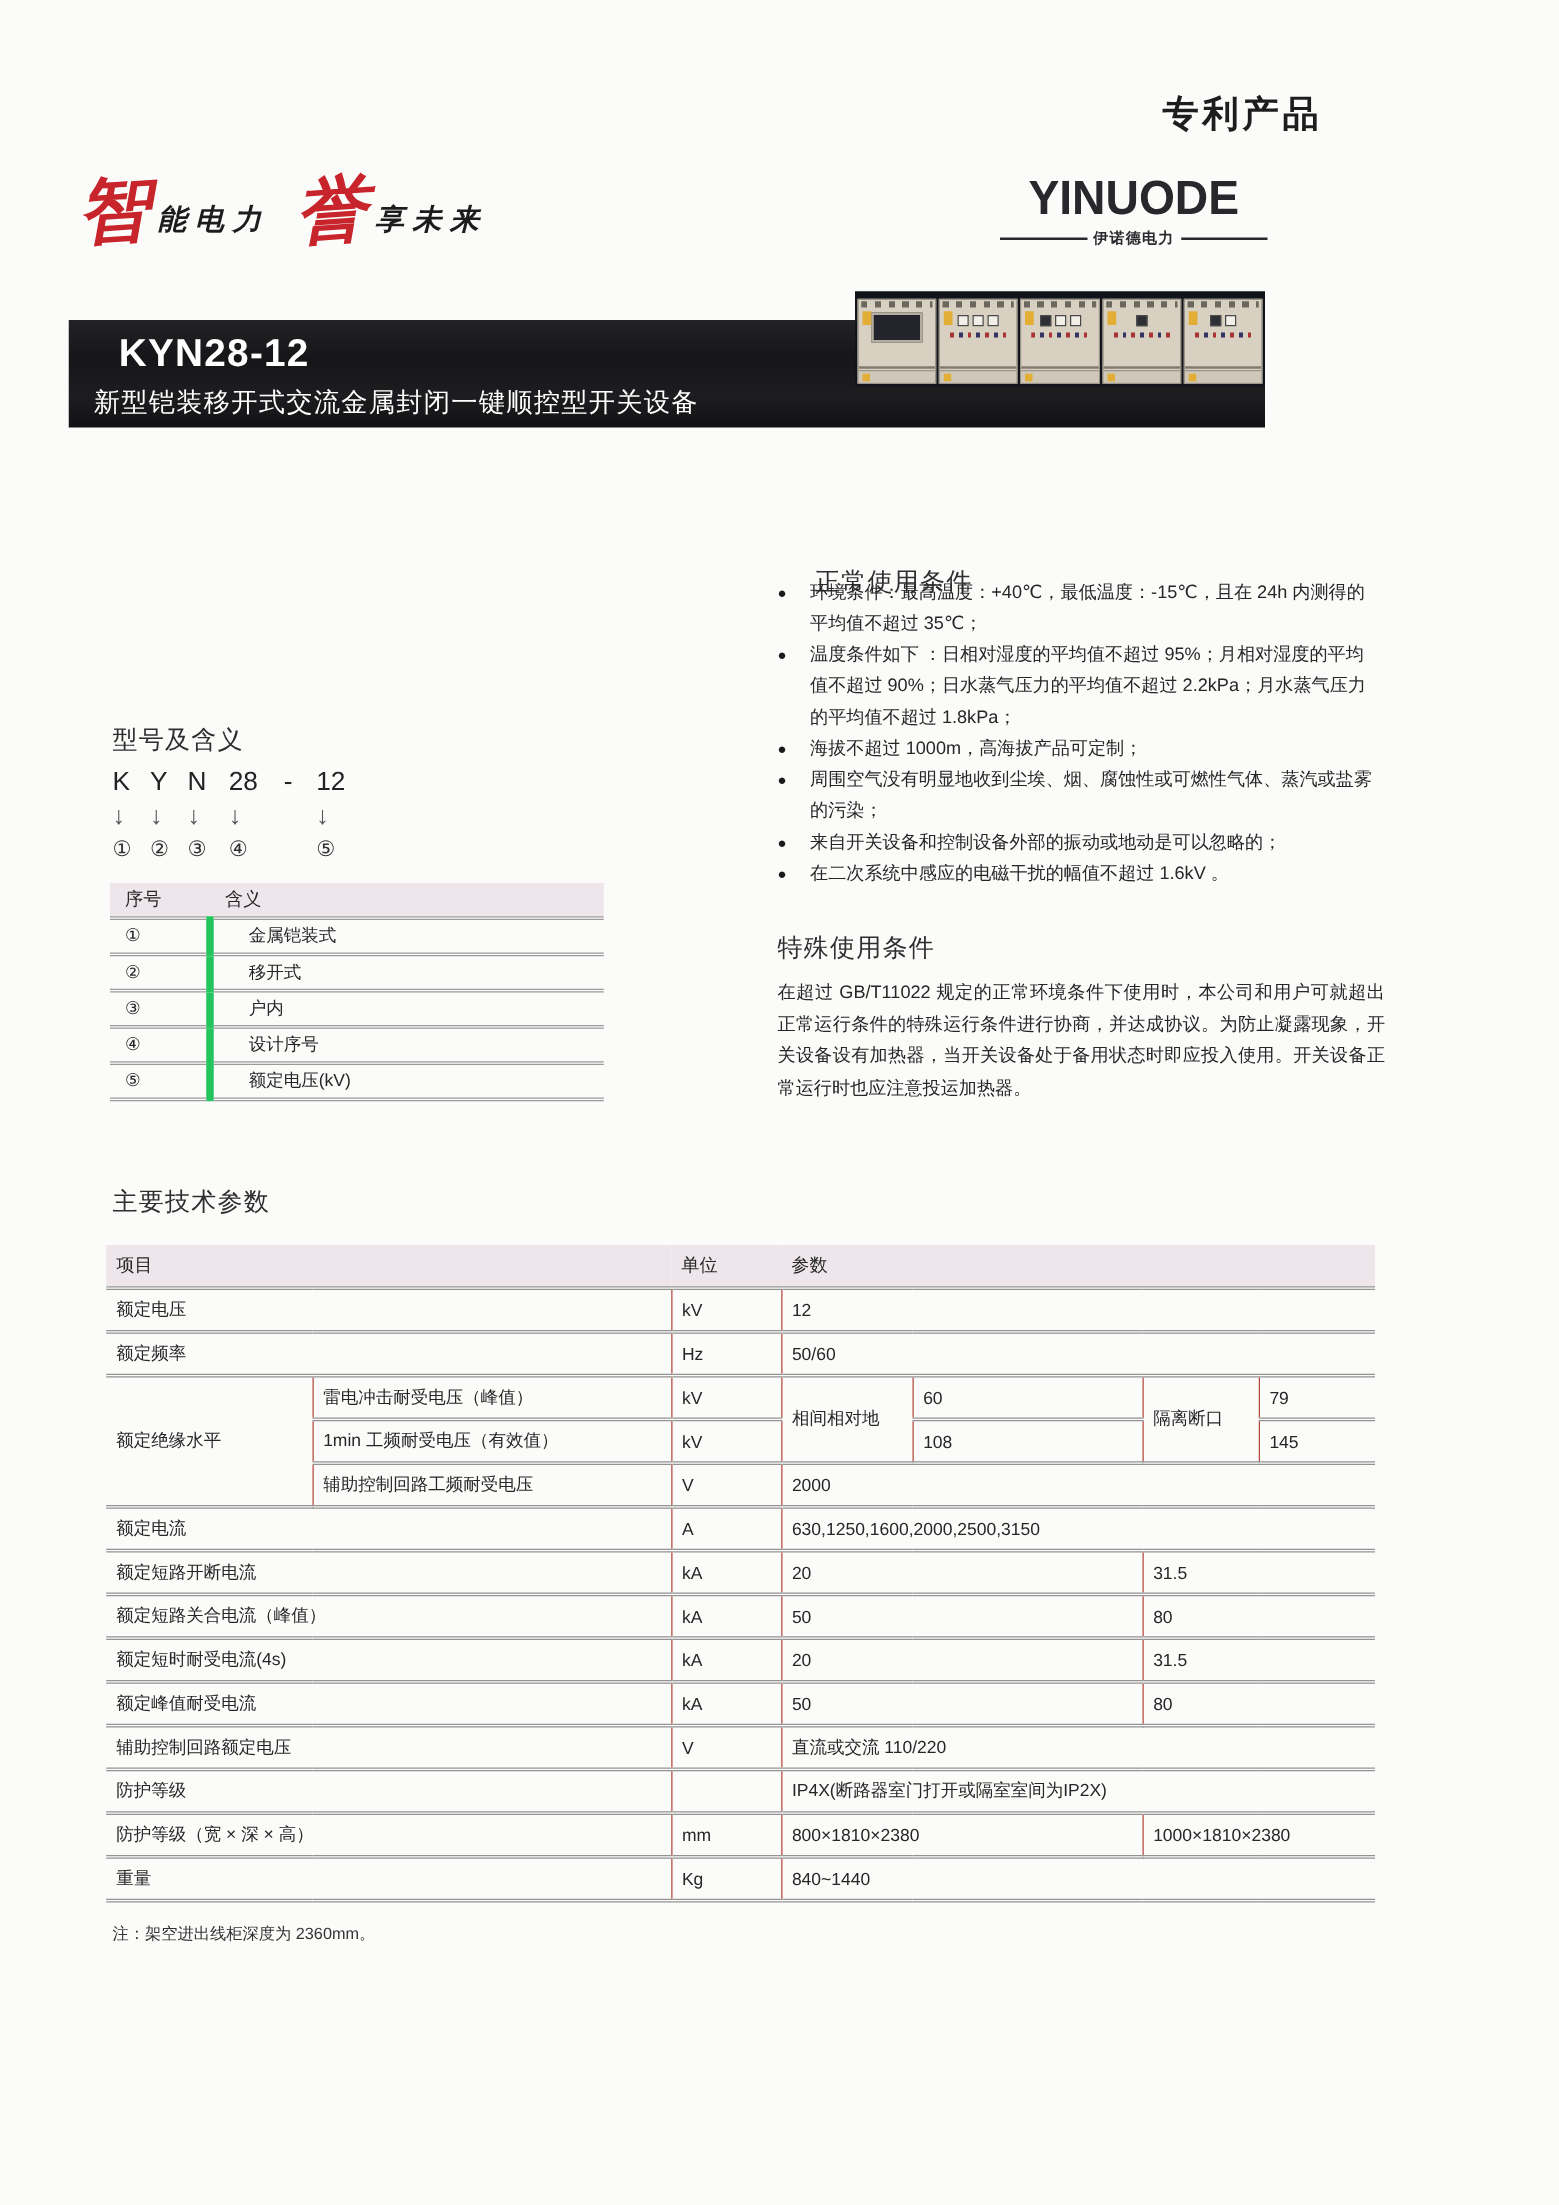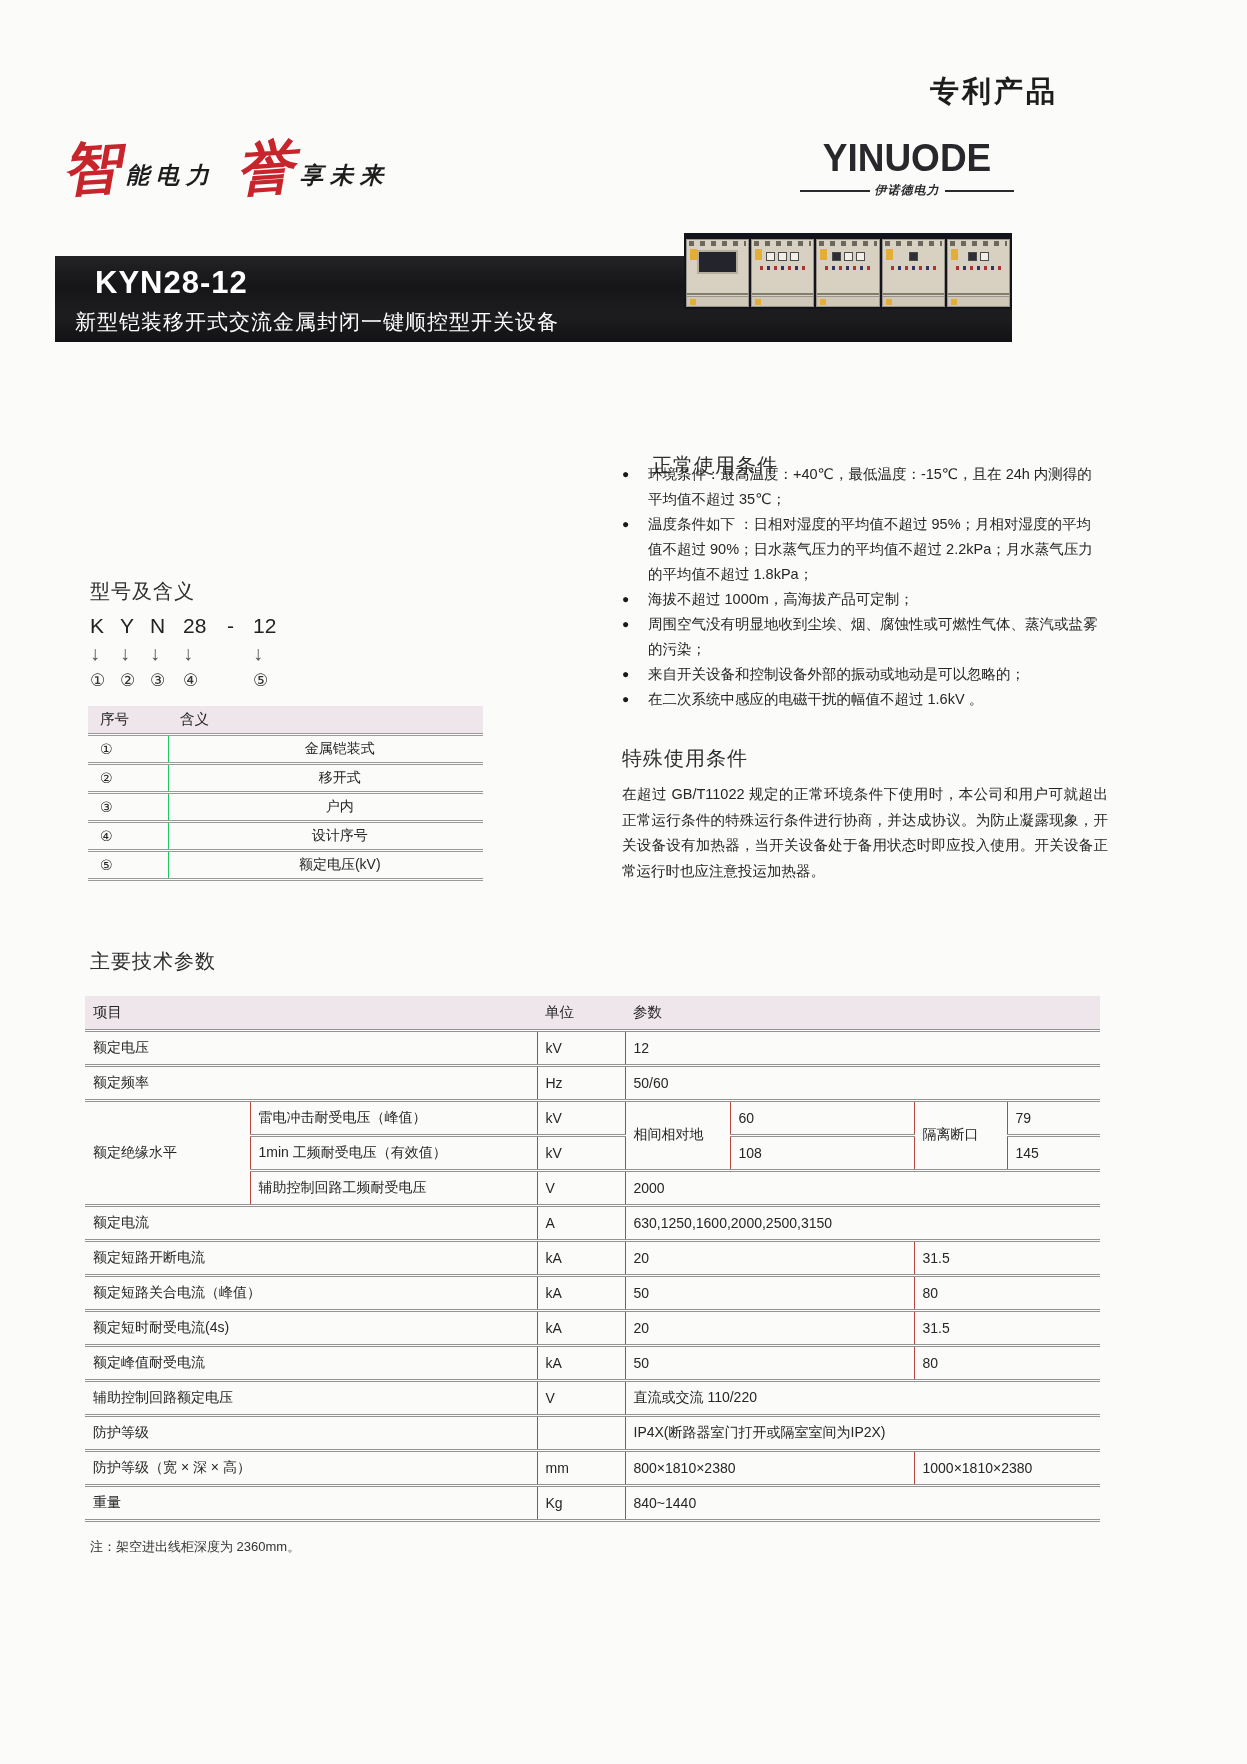--- a/index.html
+++ b/index.html
@@ -16,21 +16,21 @@
             align-items:center; font-family:"DejaVu Serif","Liberation Serif",serif; }
   .slogan .big { font-size:58px; line-height:58px; color:#c8242b; font-weight:bold;
                  font-style:italic; transform:rotate(-4deg); }
   .slogan .script { font-size:23px; font-weight:bold; font-style:italic; color:#1c1c1c;
                     letter-spacing:7px; margin:14px 4px 0 6px; }
   .slogan .g2 { margin-left:16px; }
 
   .brand { position:absolute; left:800px; top:138px; width:214px; text-align:center; }
   .brand-name { font-size:37px; font-weight:bold; letter-spacing:0px; color:#28282c;
                 transform:scaleY(1.04); }
-  .brand-sub { display:flex; align-items:center; gap:5px; margin-top:2px;font-style:italic; }
+  .brand-sub { display:flex; align-items:center; gap:5px; margin-top:2px; }
   .brand-sub .ln { flex:1; height:2px; background:#2a2a2e; }
   .brand-sub .tx { font-size:12px; font-weight:bold; color:#2a2a2e; letter-spacing:1px; }
 
   
   .banner { position:absolute; left:55px; top:230px; width:957px; height:86px;
             background:linear-gradient(180deg,#232326 0%,#161618 35%,#1d1d20 70%,#121214 100%);
             color:#fff;margin-top:26px; }
   .banner .model { position:absolute; left:40px; top:9px; font-size:31px; font-weight:bold;
                    letter-spacing:1px; }
   .banner .subtitle { position:absolute; left:20px; top:52px; font-size:21px;
@@ -64,21 +64,21 @@
   .code-arrow { font-size:20px; color:#555; line-height:30px; height:32px; }
   .code-mark { font-size:17px; color:#333; }
 
   table { border-collapse:collapse; table-layout:fixed; font-size:14px; color:#262626; }
   td, th { overflow:hidden; white-space:nowrap; font-weight:normal; text-align:left; }
 
   .mm-table { position:absolute; left:88px; top:706px; width:395px; }
   .mm-table th { background:#eee6eb; height:28px; padding-left:12px; font-size:14.5px; }
   .mm-table td { height:29px; padding-left:12px; border-top:3px double #9a9a9a; }
   .mm-table tr:last-child td { border-bottom:3px double #9a9a9a; }
-  .mm-table td.vr { border-left:1px solid #22c55e; padding-left:28px;text-align:center; }
+  .mm-table td.vr { border-left:6px solid #22c55e; padding-left:28px; }
 
   
   .cond-list { position:absolute; left:622px; top:462px; width:483px; list-style:none; }
   .cond-list li { position:relative; padding-left:26px; font-size:14.5px; line-height:25px;
                   color:#262626; }
   .cond-list .dot { position:absolute; left:0; top:0; font-size:12px; color:#1a1a1a; }
   .para { position:absolute; left:622px; top:782px; width:486px; font-size:14.5px;
           line-height:25.5px; text-align:justify; color:#262626; }
 
   

